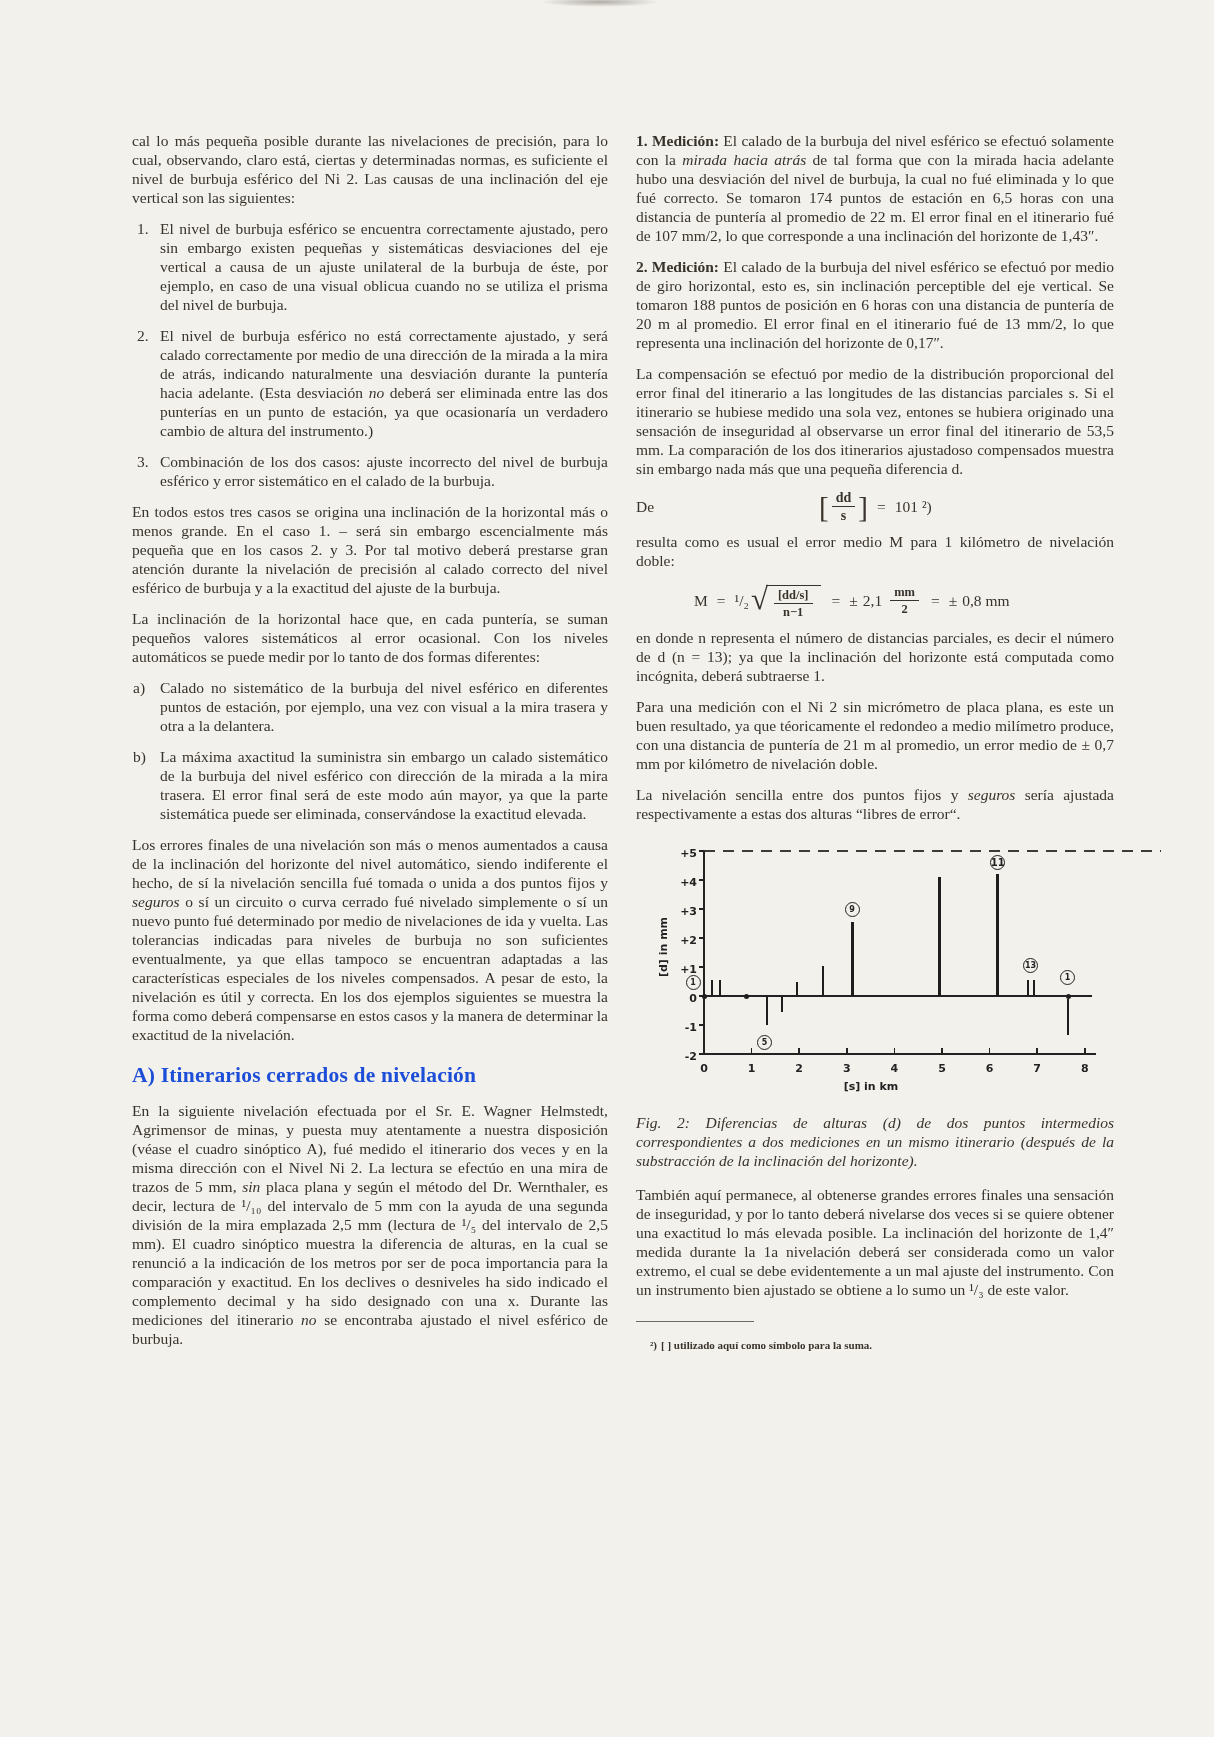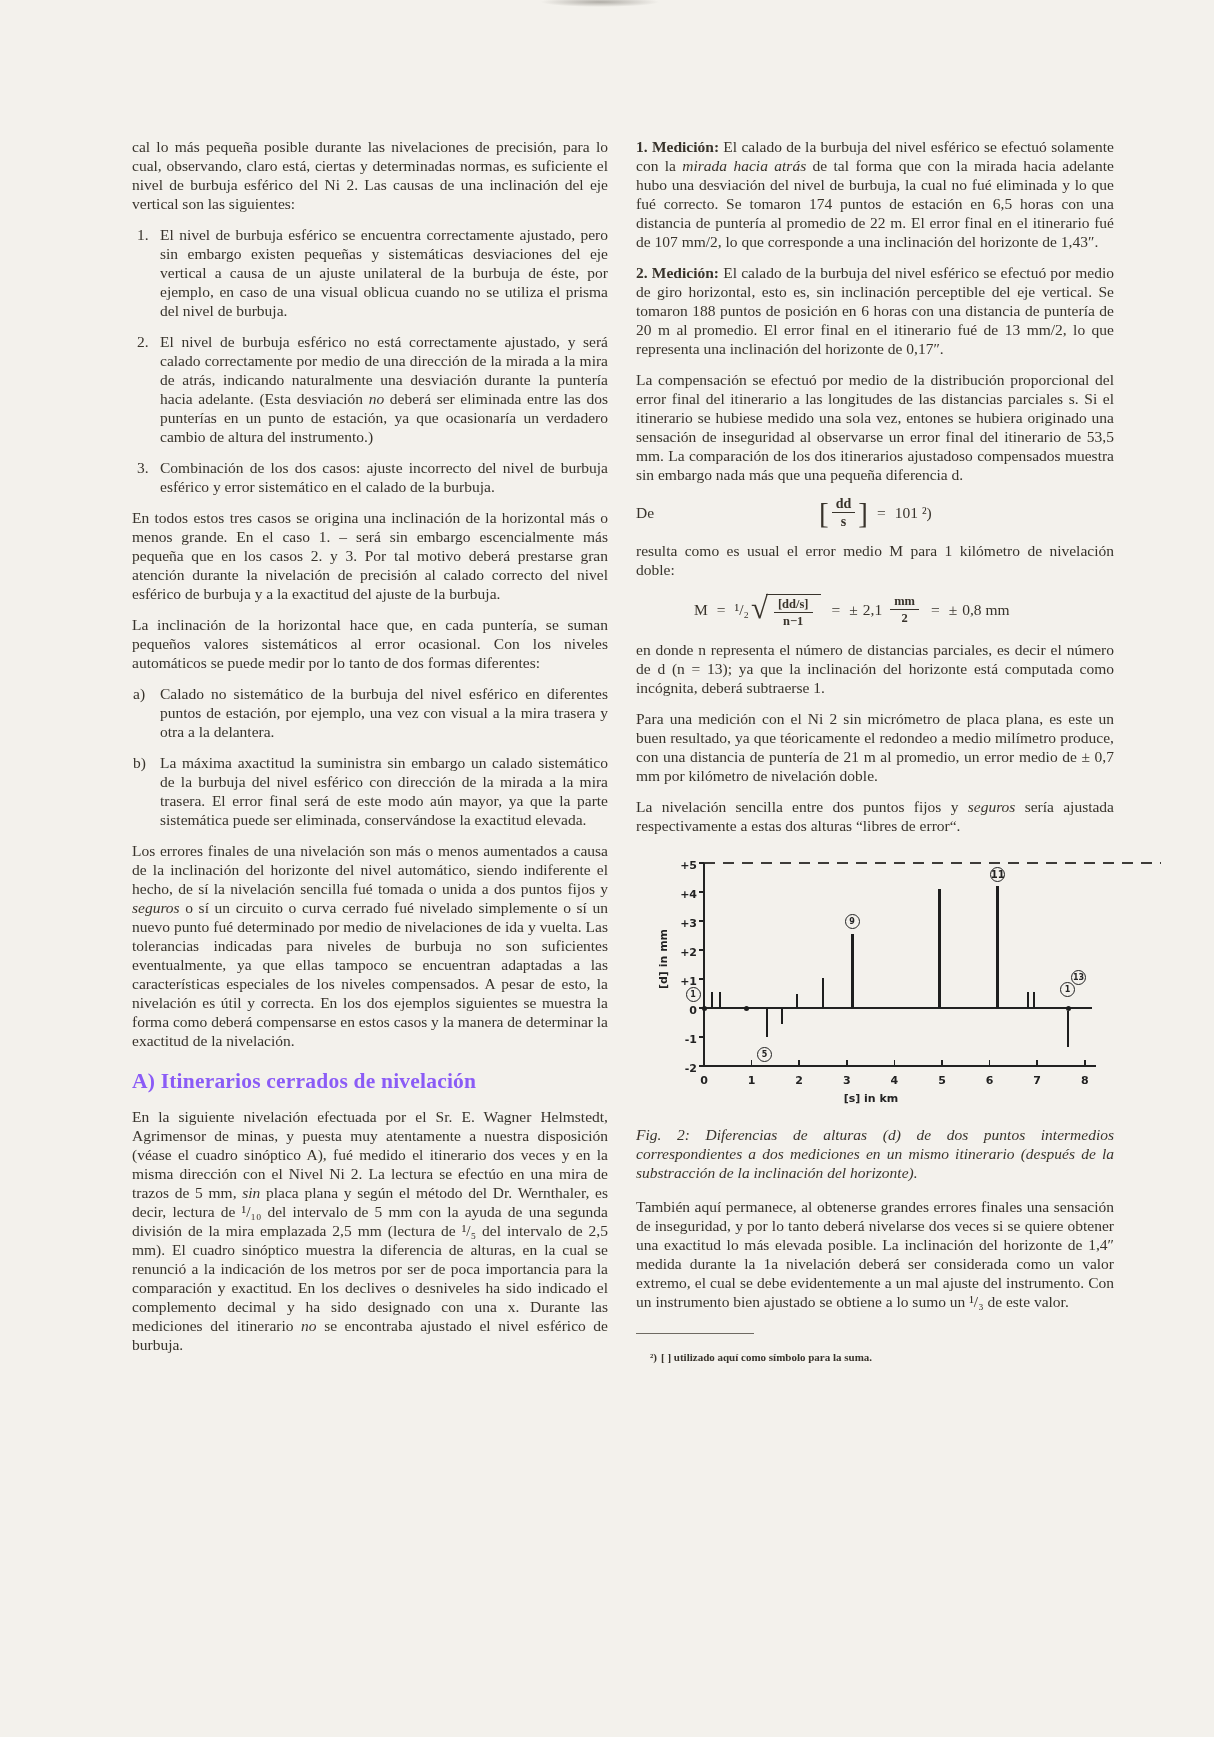--- a/index.html
+++ b/index.html
@@ -10,27 +10,27 @@
     font-family:"Liberation Serif","DejaVu Serif",serif;
     color:#38332b; overflow:hidden;
   }
   .smudge {
     position:absolute; left:540px; top:-3px; width:120px; height:10px;
     background:radial-gradient(ellipse at center, rgba(95,90,82,0.45), rgba(95,90,82,0) 70%);
   }
   .col { position:absolute; text-align:justify; font-size:15.5px; line-height:19px; }
   .col-left  { left:132px; top:125px; width:476px; }
   .col-right { left:636px; top:125px; width:478px; }
-  p.para { margin:12px 0 12px 0; }
+  p.para { margin:6px 0 12px 0; }
   .list-item { margin:0 0 12px 0; padding-left:28px; position:relative; }
   .li-num { position:absolute; left:5px; font-style:normal; }
   .ab .li-num { left:1px; }
   .heading {
     font-size:21.5px; font-weight:bold; letter-spacing:0.2px;
-    margin:18px 0 13px 0; color:#8b5cf6; text-align:left; line-height:26px;
+    margin:18px 0 13px 0; color:#1d4ed8; text-align:left; line-height:26px;
   }
   .lead-bold { font-weight:bold; }
   .em { font-style:italic; }
   .caption { font-style:italic; margin:10px 0 15px 0; }
   .footnote-rule { border:0; border-top:1px solid #6e6a62; width:118px; margin:22px 0 9px 0; }
   .footnote { font-size:11px; font-weight:bold; margin:14px; text-align:left;font-family:Liberation Serif, serif; }
   .footnote .fn-marker { margin-right:4px; }
 
   
   .formula { display:flex; align-items:center; margin:10px 0 9px 0; text-align:left; white-space:nowrap; }
@@ -218,21 +218,21 @@
         <div style="position: absolute; left: 390.58px; top: 137.05px; width: 2.2px; height: 15.95px; background: rgb(30, 30, 30);"></div>
         <div style="position: absolute; left: 397.244px; top: 137.05px; width: 2.2px; height: 15.95px; background: rgb(30, 30, 30);"></div>
         <div style="position: absolute; left: 431.04px; top: 156.48px; width: 2.2px; height: 35.67px; background: rgb(30, 30, 30);"></div>
         <div style="position: absolute; left: 65.5px; top: 150.5px; width: 5px; height: 5px; border-radius: 50%; background: rgb(30, 30, 30);"></div>
         <div style="position: absolute; left: 108.34px; top: 150.5px; width: 5px; height: 5px; border-radius: 50%; background: rgb(30, 30, 30);"></div>
         <div style="position: absolute; left: 429.64px; top: 150.5px; width: 5px; height: 5px; border-radius: 50%; background: rgb(30, 30, 30);"></div>
         <div style="position: absolute; left: 49.528px; top: 131.95px; width: 13px; height: 13px; border: 1.4px solid rgb(34, 34, 34); border-radius: 50%; font-size: 8px; font-weight: bold; line-height: 13px; text-align: center;">1</div>
         <div style="position: absolute; left: 120.928px; top: 191.98px; width: 13px; height: 13px; border: 1.4px solid rgb(34, 34, 34); border-radius: 50%; font-size: 8px; font-weight: bold; line-height: 13px; text-align: center;">5</div>
         <div style="position: absolute; left: 208.512px; top: 58.58px; width: 13px; height: 13px; border: 1.4px solid rgb(34, 34, 34); border-radius: 50%; font-size: 8px; font-weight: bold; line-height: 13px; text-align: center;">9</div>
         <div style="position: absolute; left: 353.692px; top: 12.18px; width: 13px; height: 13px; border: 1.4px solid rgb(34, 34, 34); border-radius: 50%; font-size: 10px; font-weight: bold; line-height: 13px; text-align: center;">11</div>
-        <div style="position: absolute; left: 387.012px; top: 115.42px; width: 13px; height: 13px; border: 1.4px solid rgb(34, 34, 34); border-radius: 50%; font-size: 8px; font-weight: bold; line-height: 13px; text-align: center; margin-left: 48px;">13</div>
+        <div style="position: absolute; left: 387.012px; top: 115.42px; width: 13px; height: 13px; border: 1.4px solid rgb(34, 34, 34); border-radius: 50%; font-size: 8px; font-weight: bold; line-height: 13px; text-align: center;">13</div>
         <div style="position: absolute; left: 424.14px; top: 127.02px; width: 13px; height: 13px; border: 1.4px solid rgb(34, 34, 34); border-radius: 50%; font-size: 8px; font-weight: bold; line-height: 13px; text-align: center;">1</div>
       </div>
 
     <p class="caption">Fig. 2: Diferencias de alturas (d) de dos puntos intermedios correspondientes a dos mediciones en un mismo itinerario (después de la substracción de la inclinación del horizonte).</p>
 
     <p class="para"><span>También aquí permanece, al obtenerse grandes errores finales una sensación de inseguridad, y por lo tanto deberá nivelarse dos veces si se quiere obtener una exactitud lo más elevada posible. La inclinación del horizonte de 1,4″ medida durante la 1a nivelación deberá ser considerada como un valor extremo, el cual se debe evidentemente a un mal ajuste del instrumento. Con un instrumento bien ajustado se obtiene a lo sumo un ¹/₃ de este valor.</span></p>
 
     <hr class="footnote-rule">
     <p class="footnote"><span class="fn-marker">²)</span><span>[ ] utilizado aquí como símbolo para la suma.</span></p>
   </div>

